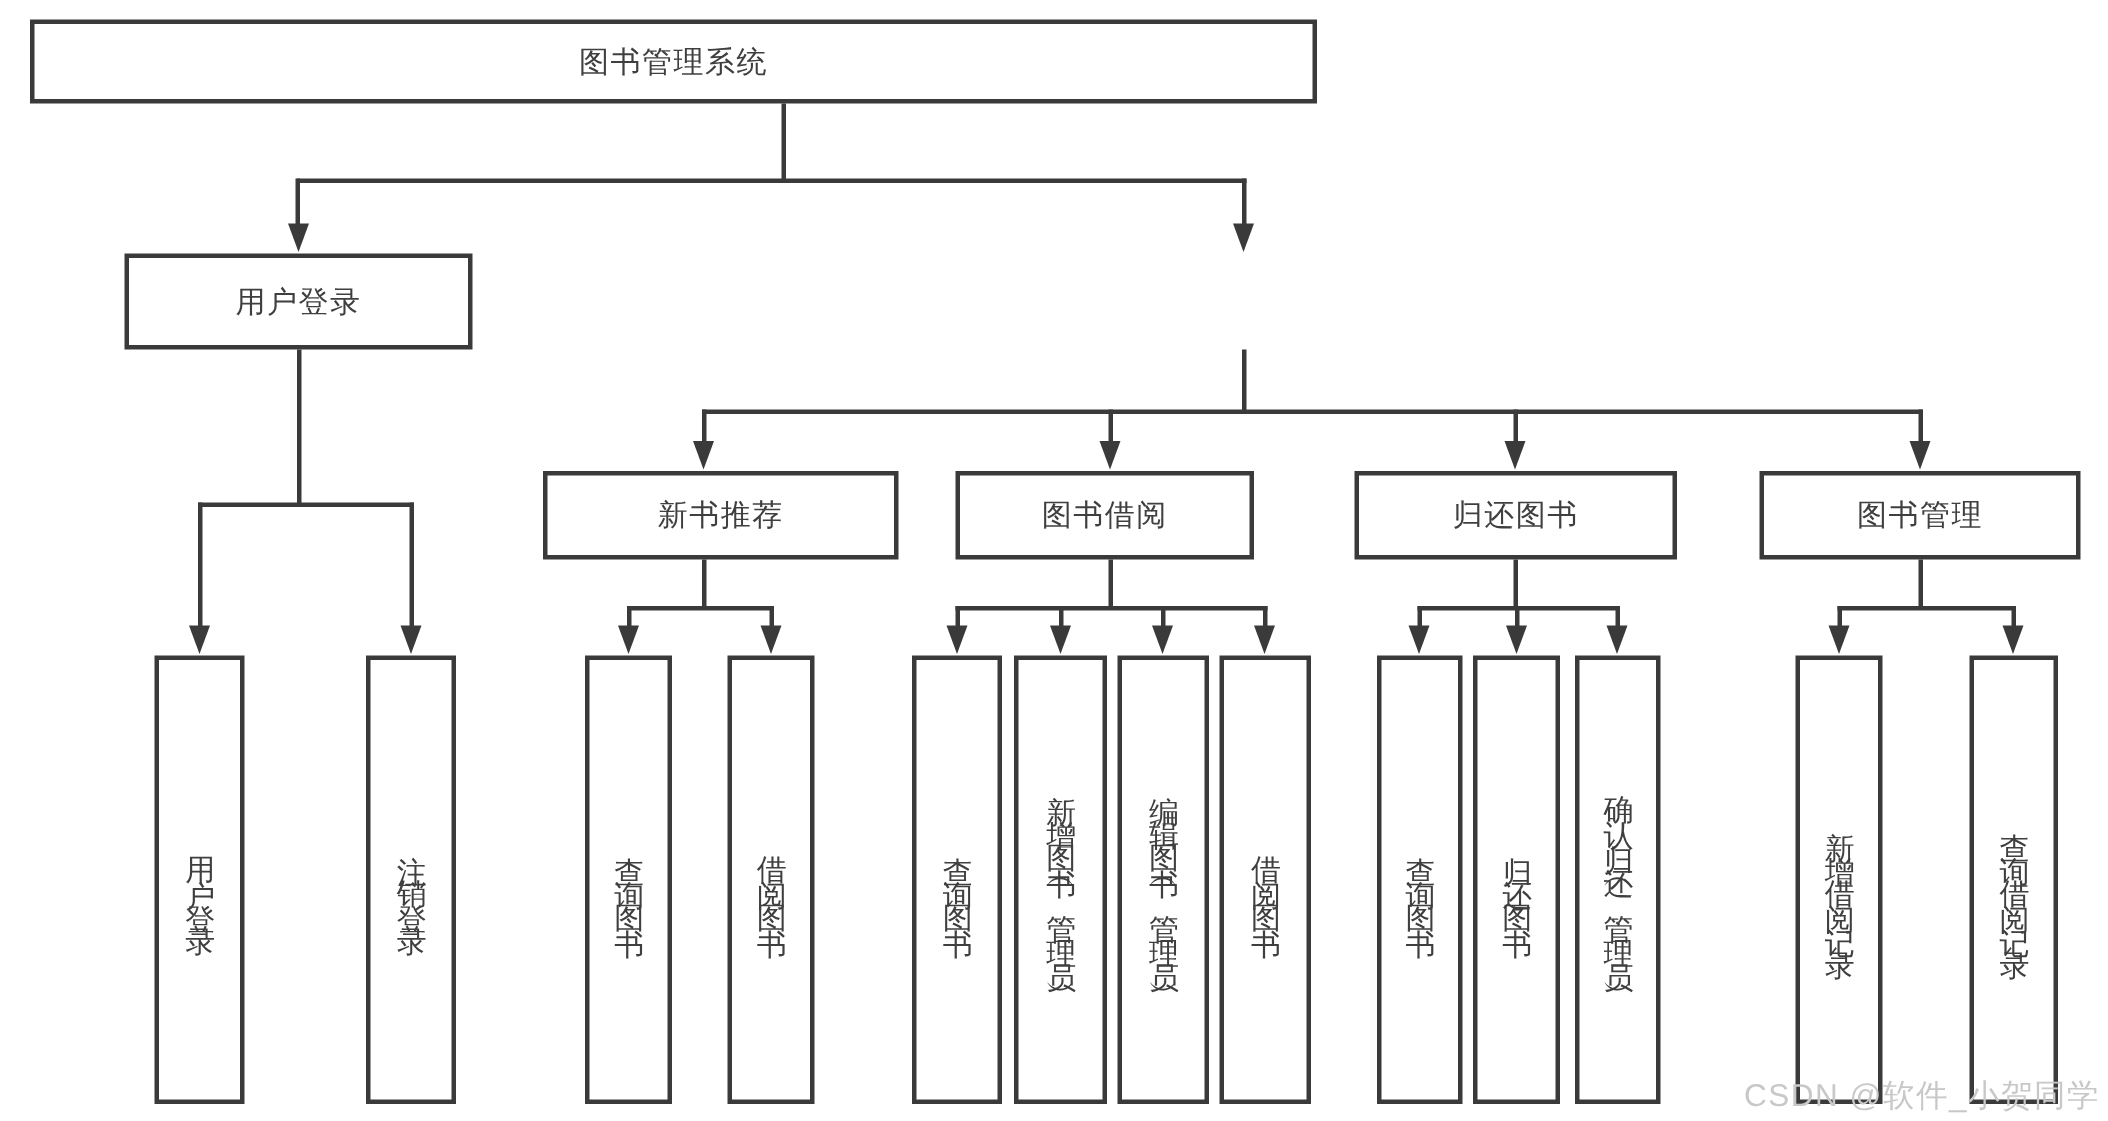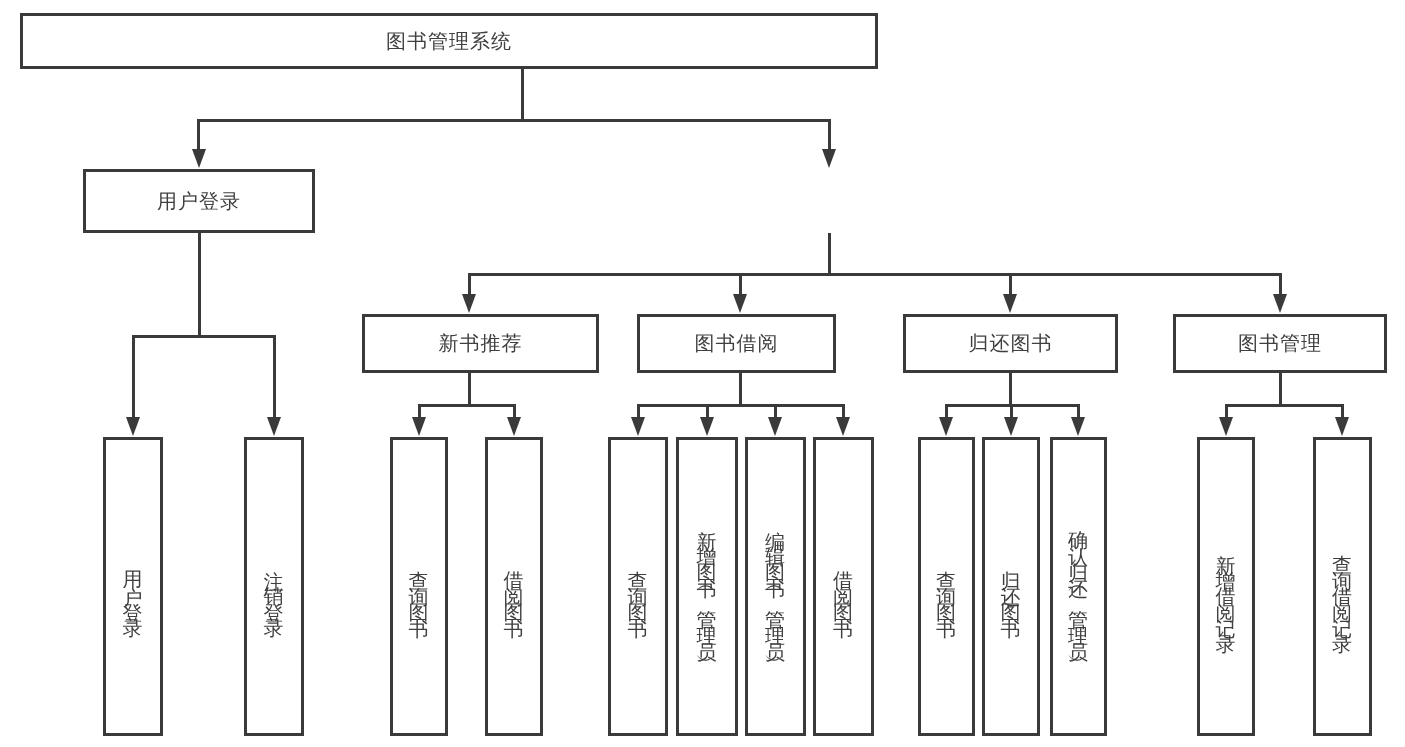--- a/index.html
+++ b/index.html
@@ -156,14 +156,15 @@
     <span class="vtext">确认归还（管理员）</span>
   </div>
 
   <div class="leaf" style="left:1197px;width:58px">
     <span class="vtext">新增借阅记录</span>
   </div>
   <div class="leaf" style="left:1313px;width:59px">
     <span class="vtext">查询借阅记录</span>
   </div>
 
+  <div class="watermark">CSDN @软件_小贺同学</div>
 
 </div>
 
 </body></html>

